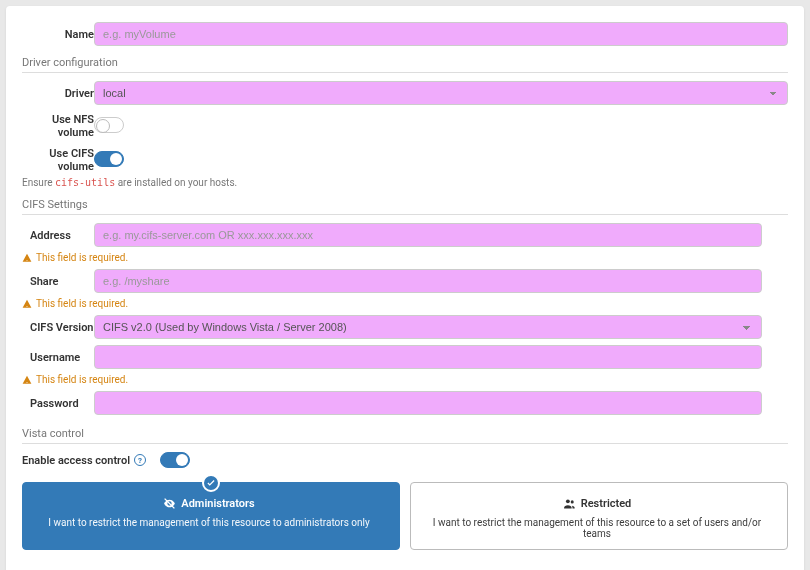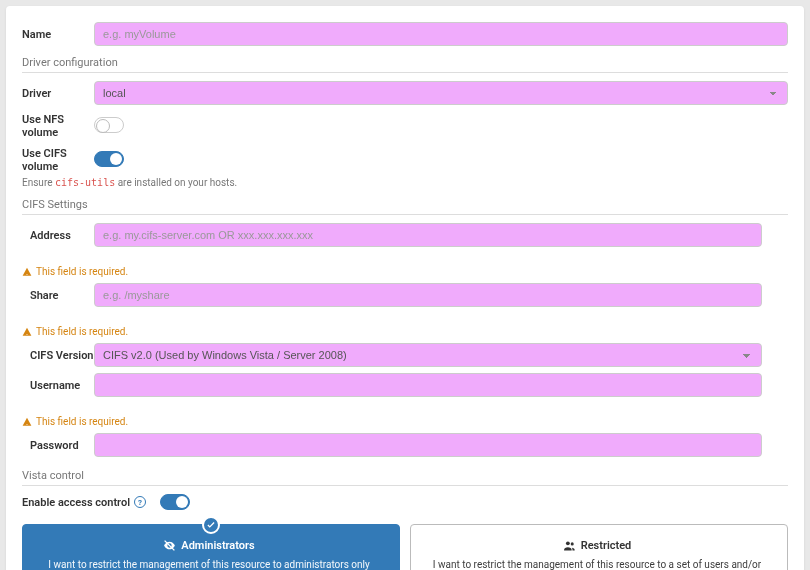--- a/index.html
+++ b/index.html
@@ -20,20 +20,21 @@
     display: flex;
     align-items: center;
     margin: 4px 0;
   }
   .label-col {
     width: 72px;
     font-size: 11px;
     color: #333;
     font-weight: 600;
     flex-shrink: 0;
+    text-align: right;
   }
   .label-col-indent {
     width: 72px;
     padding-left: 8px;
     font-size: 11px;
     color: #333;
     font-weight: 600;
     flex-shrink: 0;
   }
   .input-col {
@@ -104,21 +105,21 @@
     margin: 4px 0 6px 0;
   }
   .hint code {
     font-family: Menlo, Consolas, monospace;
     color: #d9534f;
     font-size: 10px;
   }
   .error-msg {
     color: #d58512;
     font-size: 10px;
-    margin: 19px 0 6px 0;
+    margin: 5px 0 6px 0;
     display: flex;
     align-items: center;
     gap: 4px;
   }
   .error-msg svg { width: 10px; height: 10px; }
   .help-icon {
     display: inline-flex;
     width: 12px; height: 12px;
     border: 1px solid #337ab7;
     border-radius: 50%;

